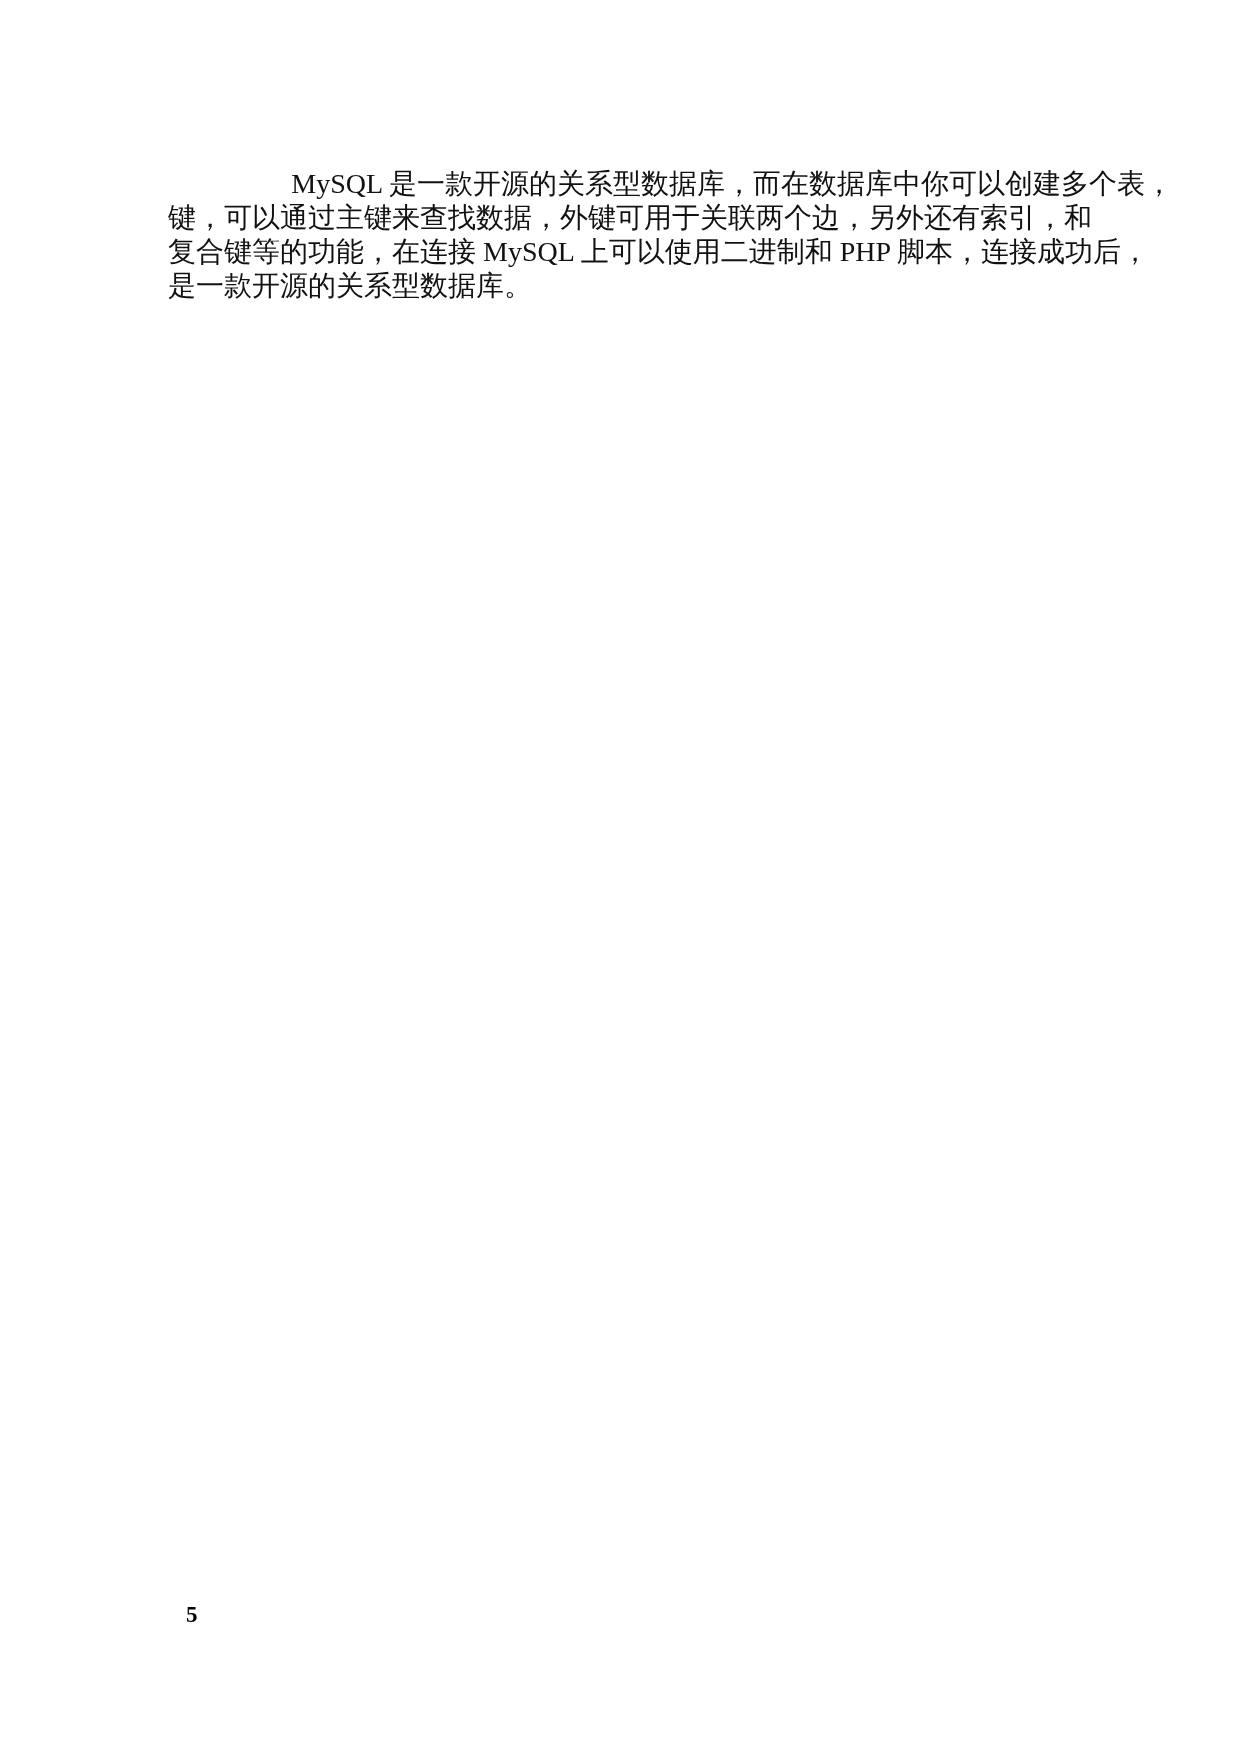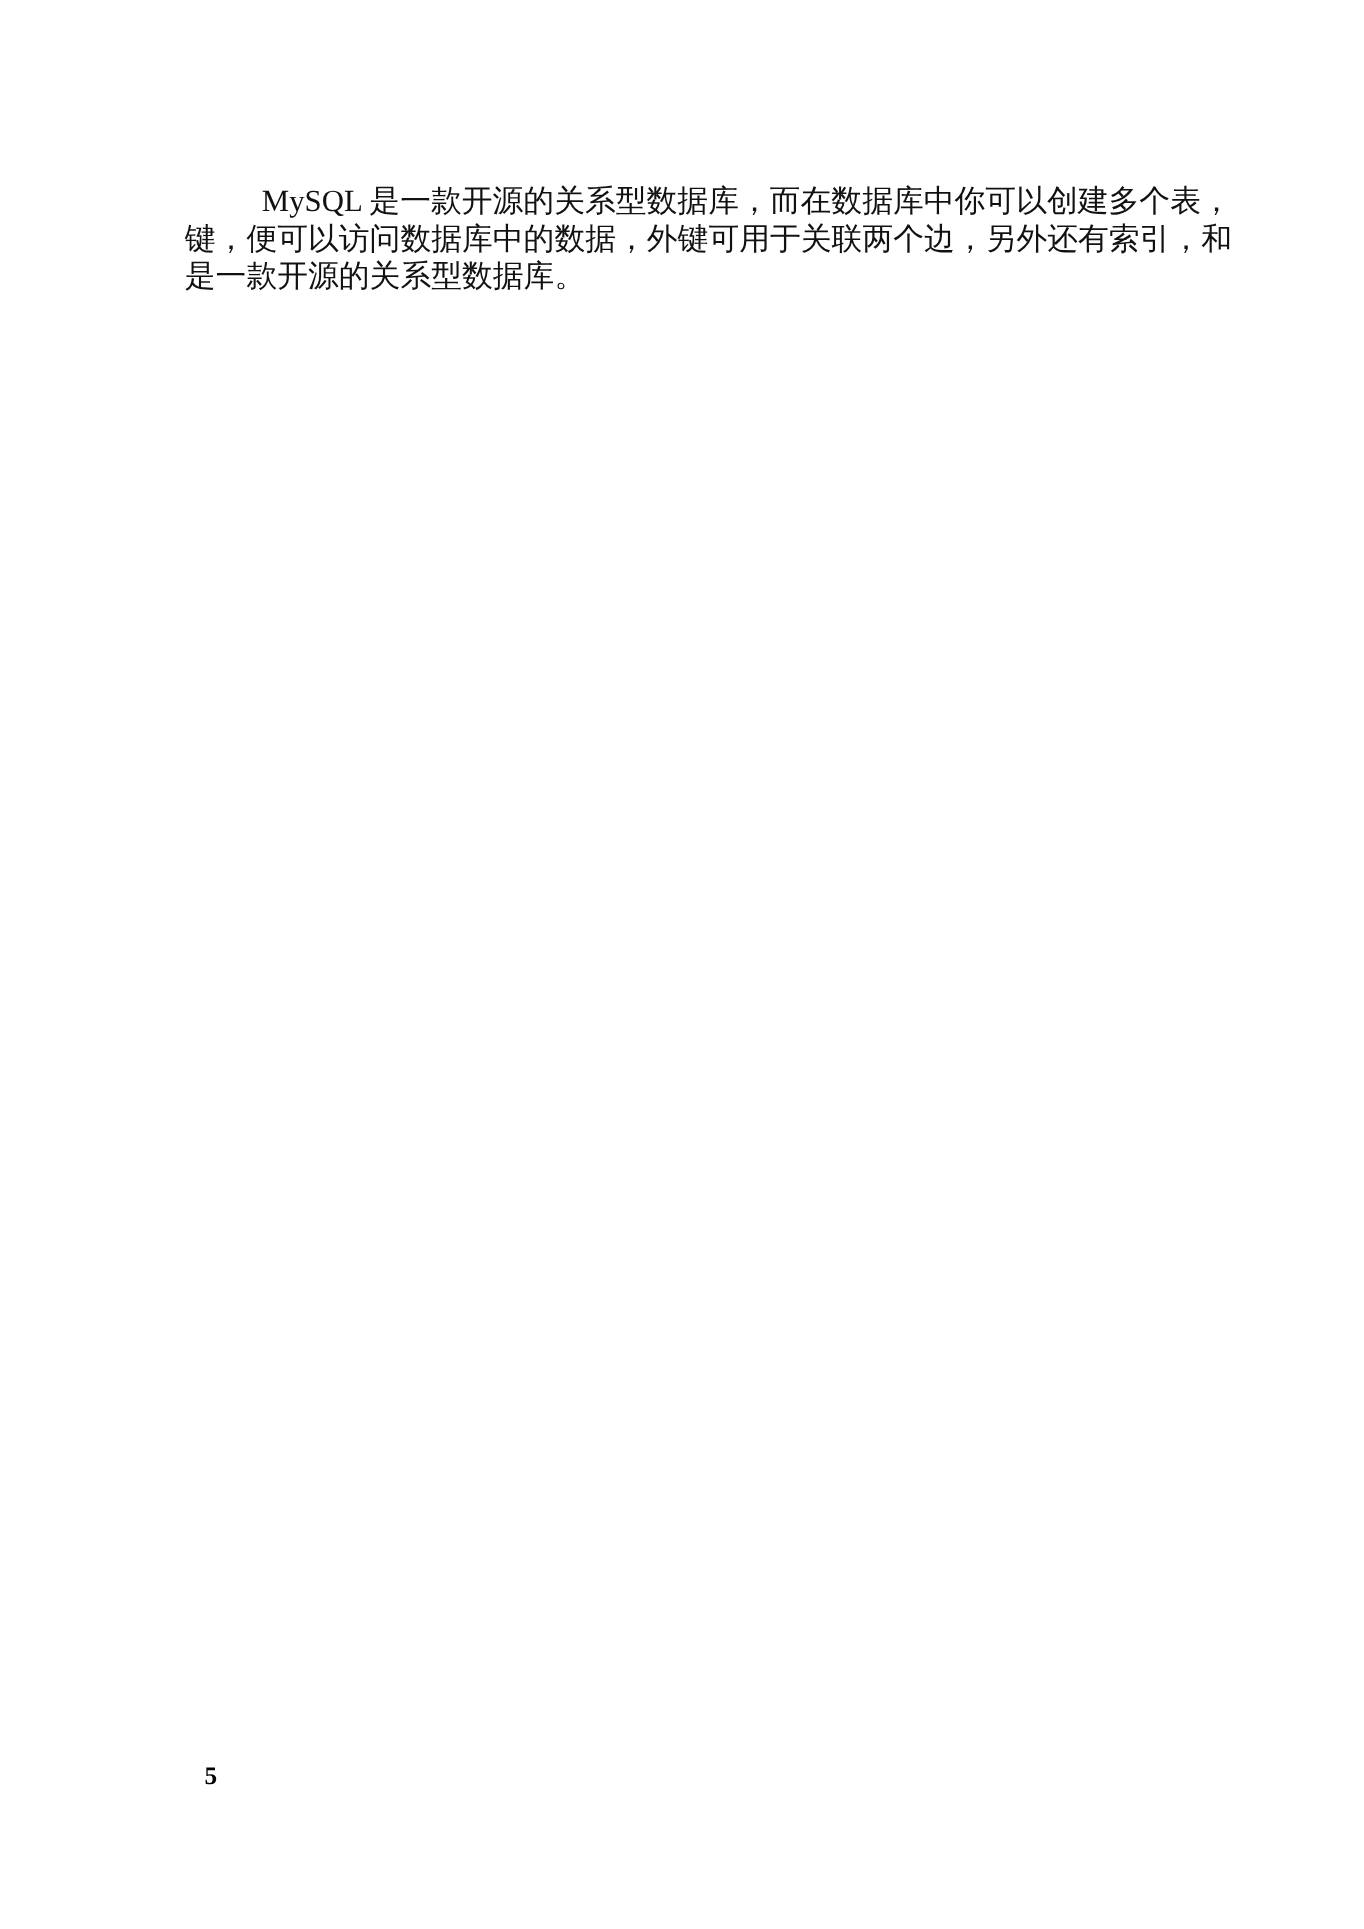--- a/index.html
+++ b/index.html
@@ -25,37 +25,39 @@
     line-height: 34px;
     letter-spacing: 0px;
     text-align: left;
   }
   .body-text .line {
     white-space: nowrap;
     height: 34px;
   }
   .body-text .line.first {
     text-indent: 70px;
+    text-align: right;
   }
   .page-number {
     position: absolute;
     left: 186px;
     top: 1602px;
     font-size: 23px;
     font-weight: bold;
     font-family: "Liberation Serif", "DejaVu Serif", serif;
     color: #000000;
   }
 </style>
 </head>
 <body>
 
 <div class="page">
 
   <div class="body-text">
     <div class="line first">MySQL 是一款开源的关系型数据库，而在数据库中你可以创建多个表，</div>
-    <div class="line">键，便可以访问数据库中的数据，外键可用于关联两个边，另外还有索引，和</div>
+    <div class="line">键，可以通过主键来查找数据，外键可用于关联两个边，另外还有索引，和</div>
+    <div class="line">复合键等的功能，在连接 MySQL 上可以使用二进制和 PHP 脚本，连接成功后，</div>
     <div class="line">是一款开源的关系型数据库。</div>
   </div>
 
   <div class="page-number">5</div>
 
 </div>
 
 </body></html>

